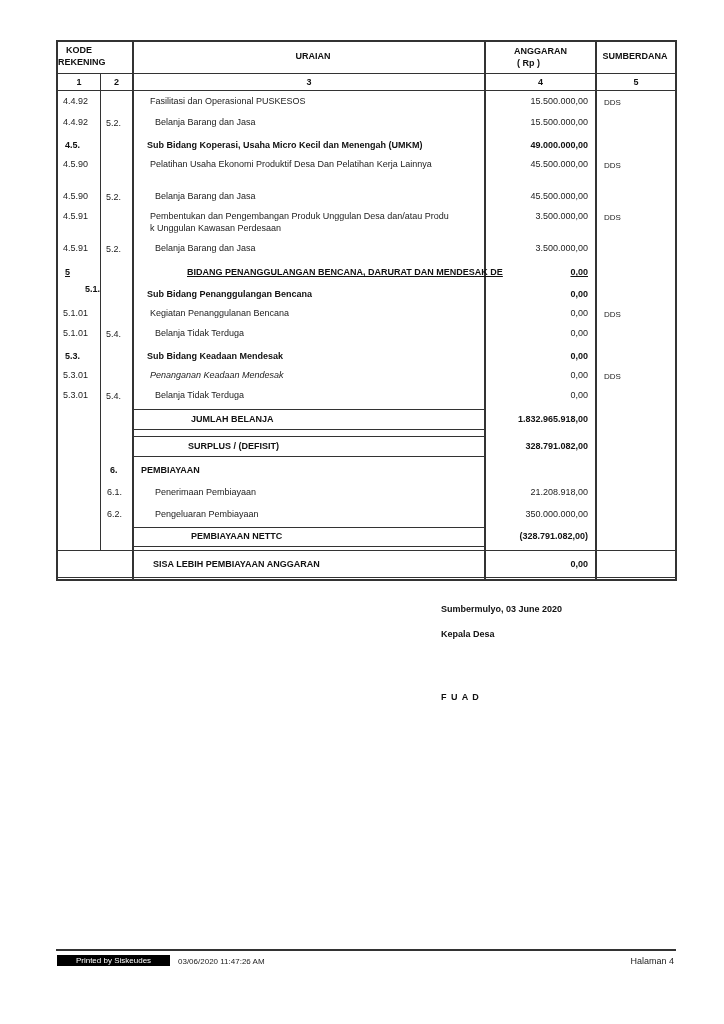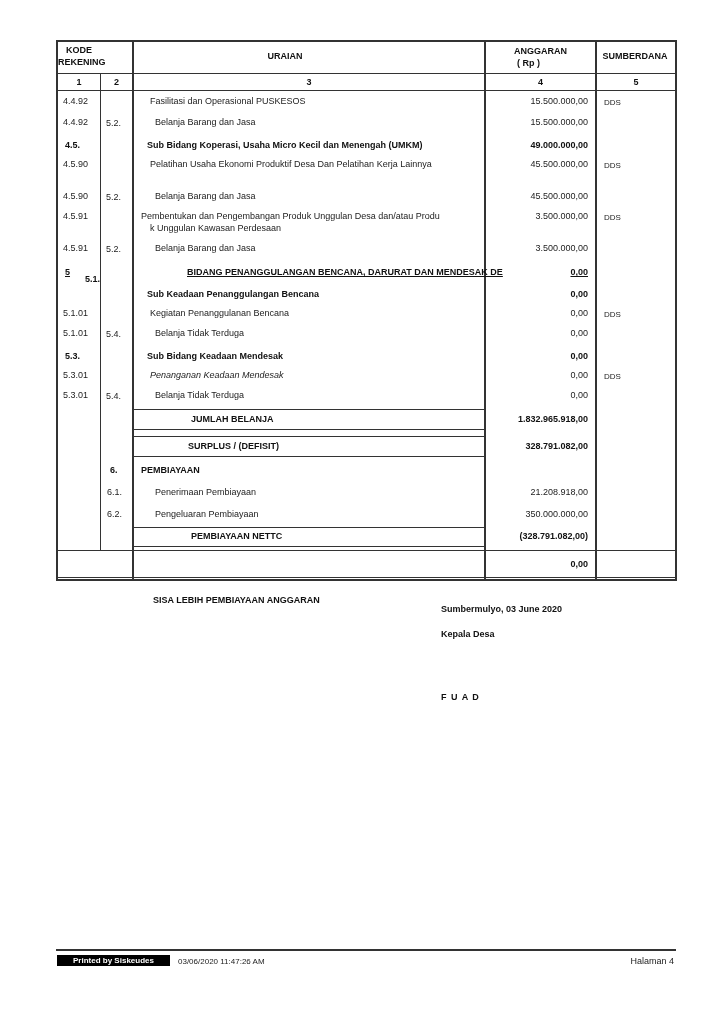--- a/index.html
+++ b/index.html
@@ -6,21 +6,21 @@
   body { width: 724px; height: 1024px; position: relative; overflow: hidden;
          font-family: "Liberation Sans", sans-serif; color: #222; }
   .ln { position: absolute; background: #333; }
   .txt { position: absolute; font-size: 9px; line-height: 11px; white-space: nowrap; }
   .b { font-weight: bold; color: #111; }
   .u { text-decoration: underline; }
   .r { text-align: right; }
   .c { text-align: center; }
   .hdr { font-weight: bold; font-size: 9px; color: #111; }
   .printed { position: absolute; left: 57px; top: 955px; width: 113px; height: 11px;
-             background: #000; color: #fff; font-weight: bold; font-size: 8px; line-height: 11px; text-align: center; }
+             background: #000; color: #fff; font-weight: normal; font-size: 8px; line-height: 11px; text-align: center; }
 </style>
 </head>
 <body>
 
 <div>
 
   <div class="ln" style="left:56px;top:40px;width:621px;height:2px;"></div>
 
   <div class="ln" style="left:56px;top:73px;width:621px;height:1px;"></div>
 
@@ -40,21 +40,21 @@
   <div class="ln" style="left:132px;top:527px;width:354px;height:1px;"></div>
   <div class="ln" style="left:132px;top:546px;width:354px;height:1px;"></div>
 
   <div class="ln" style="left:56px;top:550px;width:621px;height:1px;"></div>
   <div class="ln" style="left:56px;top:577px;width:621px;height:1px;"></div>
   <div class="ln" style="left:56px;top:579px;width:621px;height:2px;"></div>
 </div>
 
 <div class="txt hdr c" style="left:58px;top:45px;width:42px;">KODE</div>
 <div class="txt hdr c" style="left:58px;top:57px;width:42px;">REKENING</div>
-<div class="txt hdr c" style="left:134px;top:51px;width:302px;">URAIAN</div>
+<div class="txt hdr c" style="left:134px;top:51px;width:302px;padding-left:28px;">URAIAN</div>
 <div class="txt hdr c" style="left:486px;top:46px;width:109px;">ANGGARAN</div>
 <div class="txt hdr c" style="left:486px;top:58px;width:85px;">( Rp )</div>
 <div class="txt hdr c" style="left:597px;top:51px;width:76px;">SUMBERDANA</div>
 
 <div class="txt hdr c" style="left:58px;top:77px;width:42px;">1</div>
 <div class="txt hdr c" style="left:101px;top:77px;width:31px;">2</div>
 <div class="txt hdr c" style="left:134px;top:77px;width:350px;">3</div>
 <div class="txt hdr c" style="left:486px;top:77px;width:109px;">4</div>
 <div class="txt hdr c" style="left:597px;top:77px;width:78px;">5</div>
 
@@ -87,42 +87,42 @@
 
 <div>
   <div class="txt" style="left:63px;top:191px;">4.5.90</div>
   <div class="txt" style="left:106px;top:192px;">5.2.</div>
   <div class="txt" style="left:155px;top:191px;">Belanja Barang dan Jasa</div>
   <div class="txt r" style="left:486px;top:191px;width:102px;">45.500.000,00</div>
 </div>
 
 <div>
   <div class="txt" style="left:63px;top:211px;">4.5.91</div>
-  <div class="txt" style="left:141px;top:211px;">Pembentukan dan Pengembangan Produk Unggulan Desa dan/atau Produ</div>
+  <div class="txt" style="left:150px;top:211px;">Pembentukan dan Pengembangan Produk Unggulan Desa dan/atau Produ</div>
   <div class="txt" style="left:150px;top:223px;">k Unggulan Kawasan Perdesaan</div>
   <div class="txt r" style="left:486px;top:211px;width:102px;">3.500.000,00</div>
   <div class="txt" style="left:604px;top:212px;font-size:8px;">DDS</div>
 </div>
 
 <div>
   <div class="txt" style="left:63px;top:243px;">4.5.91</div>
   <div class="txt" style="left:106px;top:244px;">5.2.</div>
   <div class="txt" style="left:155px;top:243px;">Belanja Barang dan Jasa</div>
   <div class="txt r" style="left:486px;top:243px;width:102px;">3.500.000,00</div>
 </div>
 
 <div>
   <div class="txt b u" style="left:65px;top:267px;">5</div>
   <div class="txt b u" style="left:143px;top:267px;width:340px;overflow:hidden;margin-left:44px;">BIDANG PENANGGULANGAN BENCANA, DARURAT DAN MENDESAK DE</div>
   <div class="txt b u r" style="left:486px;top:267px;width:102px;">0,00</div>
 </div>
 
 <div>
-  <div class="txt b" style="left:65px;top:274px;padding-left:20px;">5.1.</div>
-  <div class="txt b" style="left:147px;top:289px;">Sub Keadaan Penanggulangan Bencana</div>
+  <div class="txt b" style="left:65px;top:284px;padding-left:20px;">5.1.</div>
+  <div class="txt b" style="left:147px;top:289px;">Sub Bidang Penanggulangan Bencana</div>
   <div class="txt b r" style="left:486px;top:289px;width:102px;">0,00</div>
 </div>
 
 <div>
   <div class="txt" style="left:63px;top:308px;">5.1.01</div>
   <div class="txt" style="left:150px;top:308px;">Kegiatan Penanggulanan Bencana</div>
   <div class="txt r" style="left:486px;top:308px;width:102px;">0,00</div>
   <div class="txt" style="left:604px;top:309px;font-size:8px;">DDS</div>
 </div>
 
@@ -170,21 +170,21 @@
   <div class="txt r" style="left:486px;top:487px;width:102px;">21.208.918,00</div>
 
   <div class="txt" style="left:107px;top:509px;">6.2.</div>
   <div class="txt" style="left:155px;top:509px;">Pengeluaran Pembiayaan</div>
   <div class="txt r" style="left:486px;top:509px;width:102px;">350.000.000,00</div>
 
   <div class="txt b" style="left:191px;top:531px;width:140px;overflow:hidden;">PEMBIAYAAN NETTC</div>
   <div class="txt b r" style="left:486px;top:531px;width:102px;">(328.791.082,00)</div>
 </div>
 <div>
-  <div class="txt b" style="left:153px;top:559px;width:179px;overflow:hidden;margin-top:36px;">SISA LEBIH PEMBIAYAAN ANGGARAN</div>
+  <div class="txt b" style="left:153px;top:559px;width:179px;overflow:hidden;">SISA LEBIH PEMBIAYAAN ANGGARAN</div>
   <div class="txt b r" style="left:486px;top:559px;width:102px;">0,00</div>
 </div>
 
 <div>
   <div class="txt b" style="left:441px;top:604px;">Sumbermulyo,  03 June 2020</div>
   <div class="txt b" style="left:441px;top:629px;">Kepala Desa</div>
   <div class="txt b" style="left:441px;top:692px;letter-spacing:1px;">F U A D</div>
 </div>
 
 <div>

